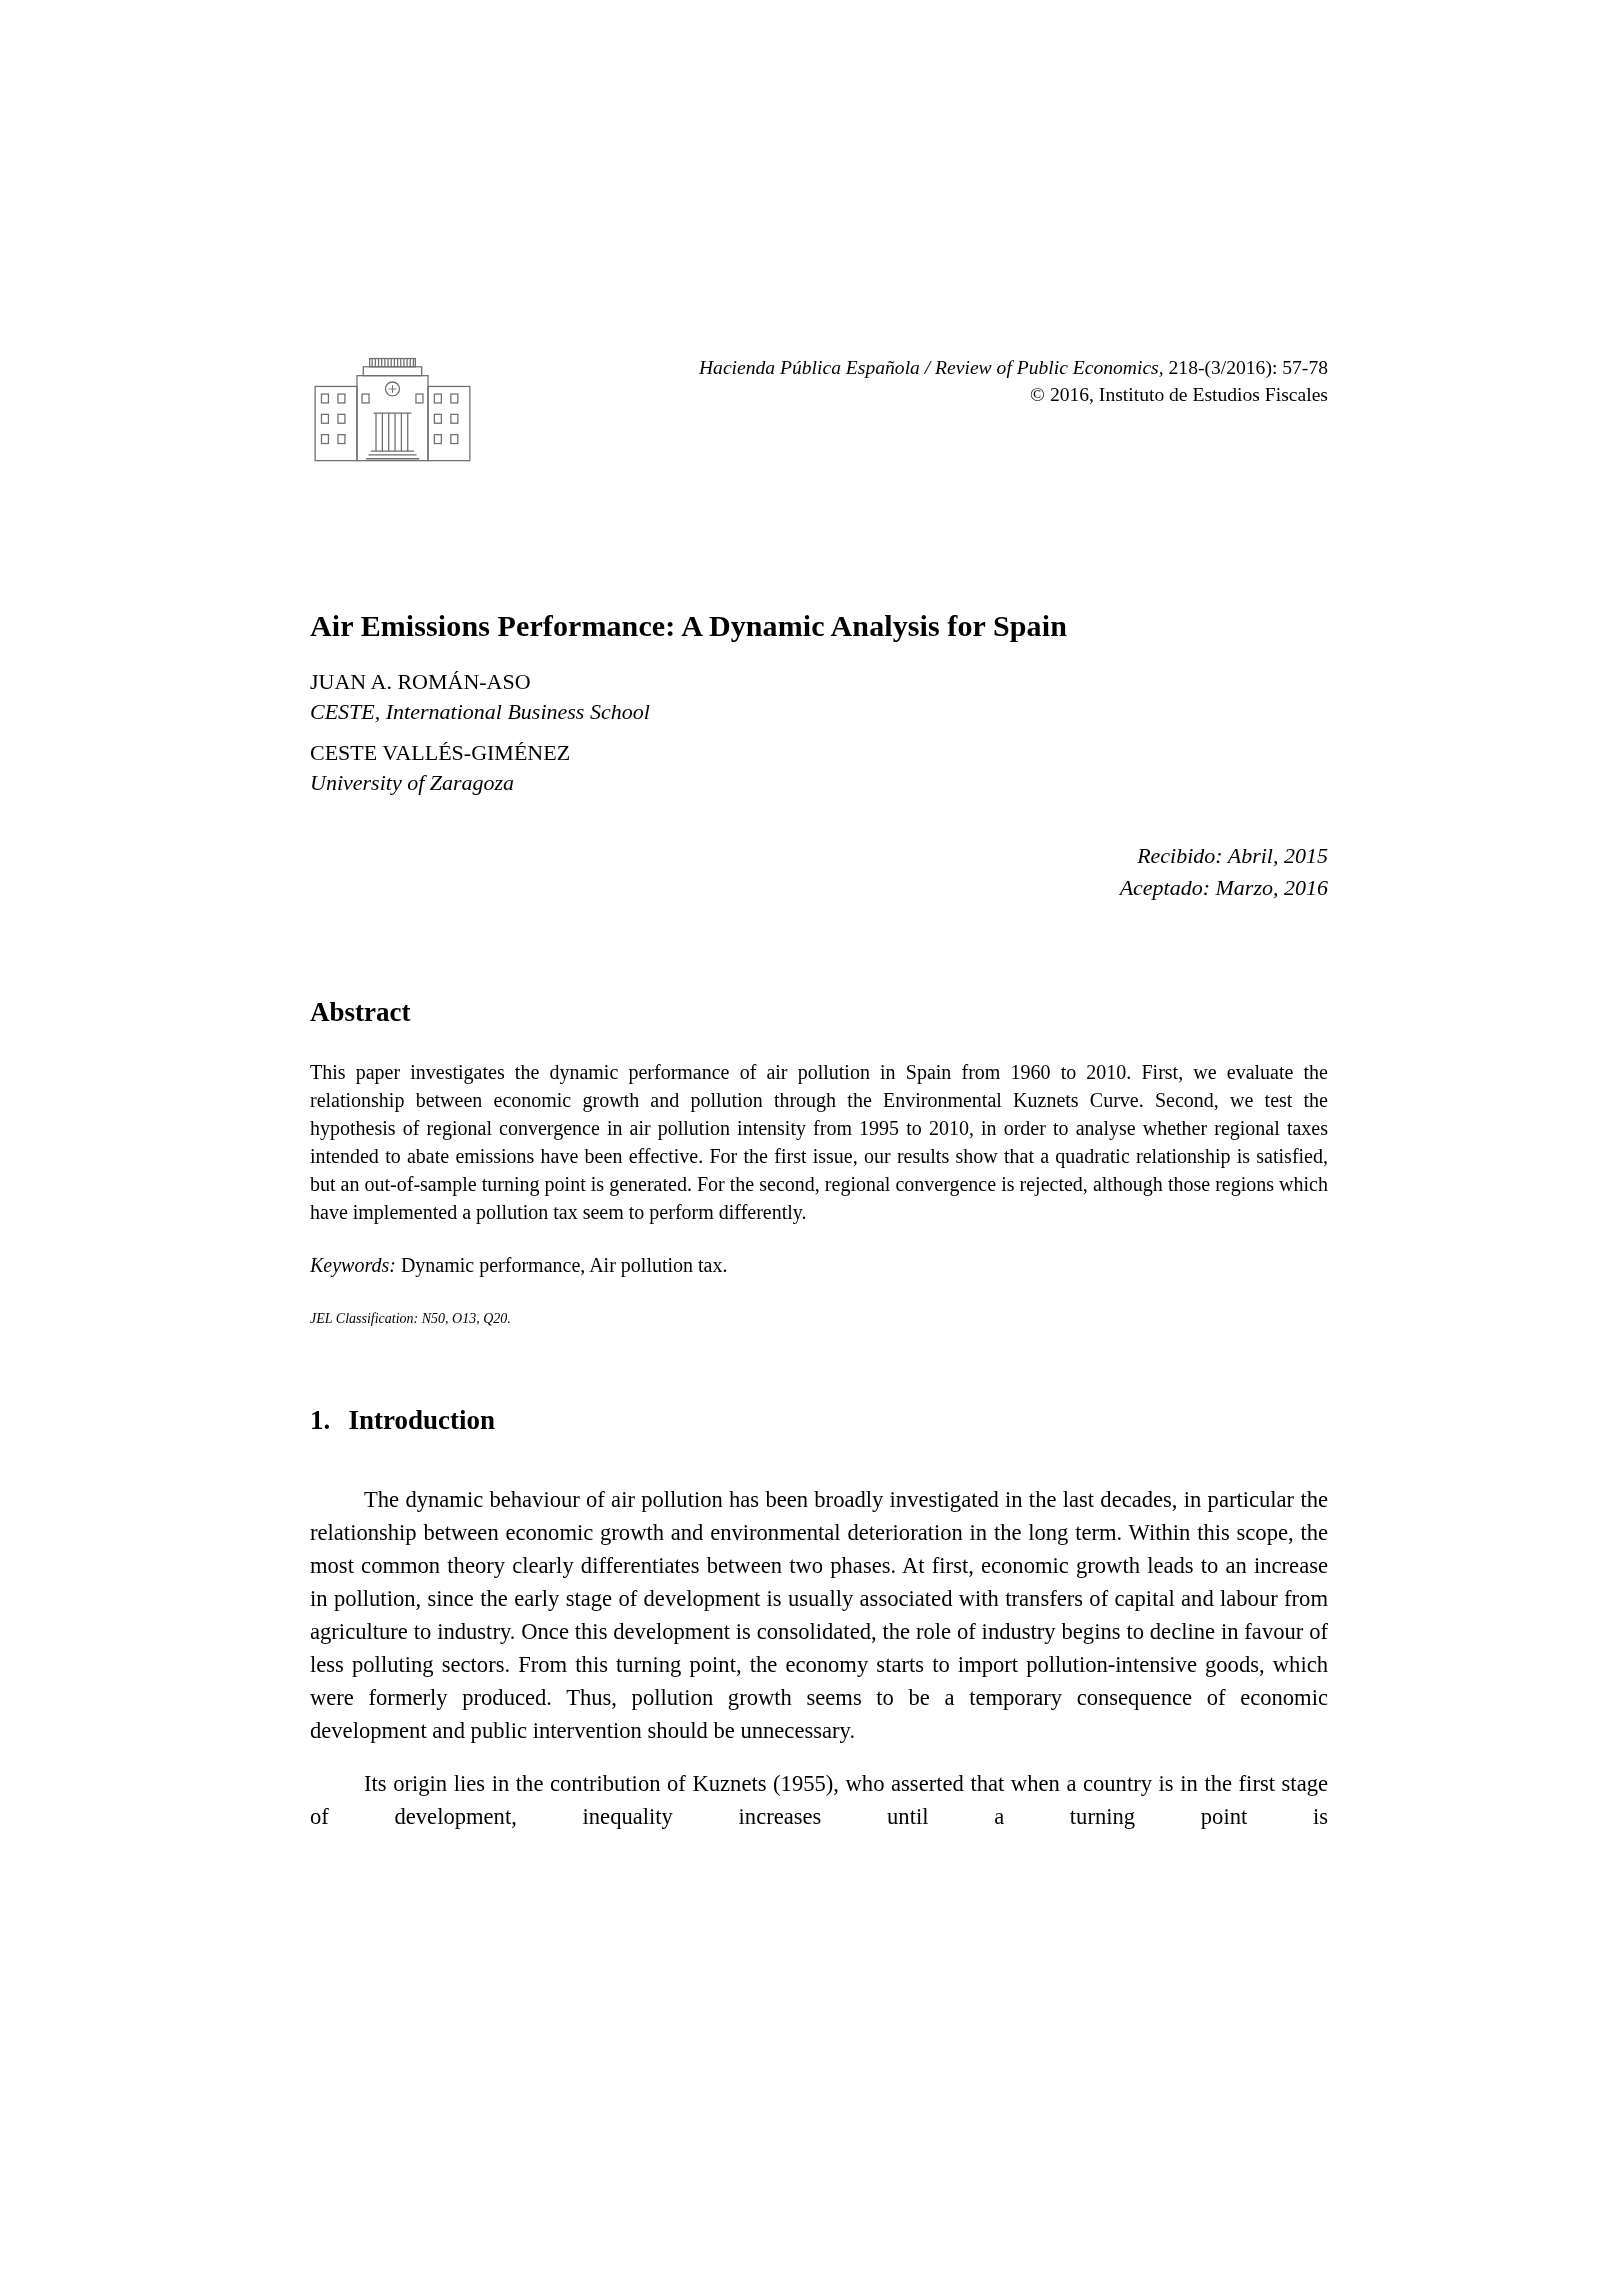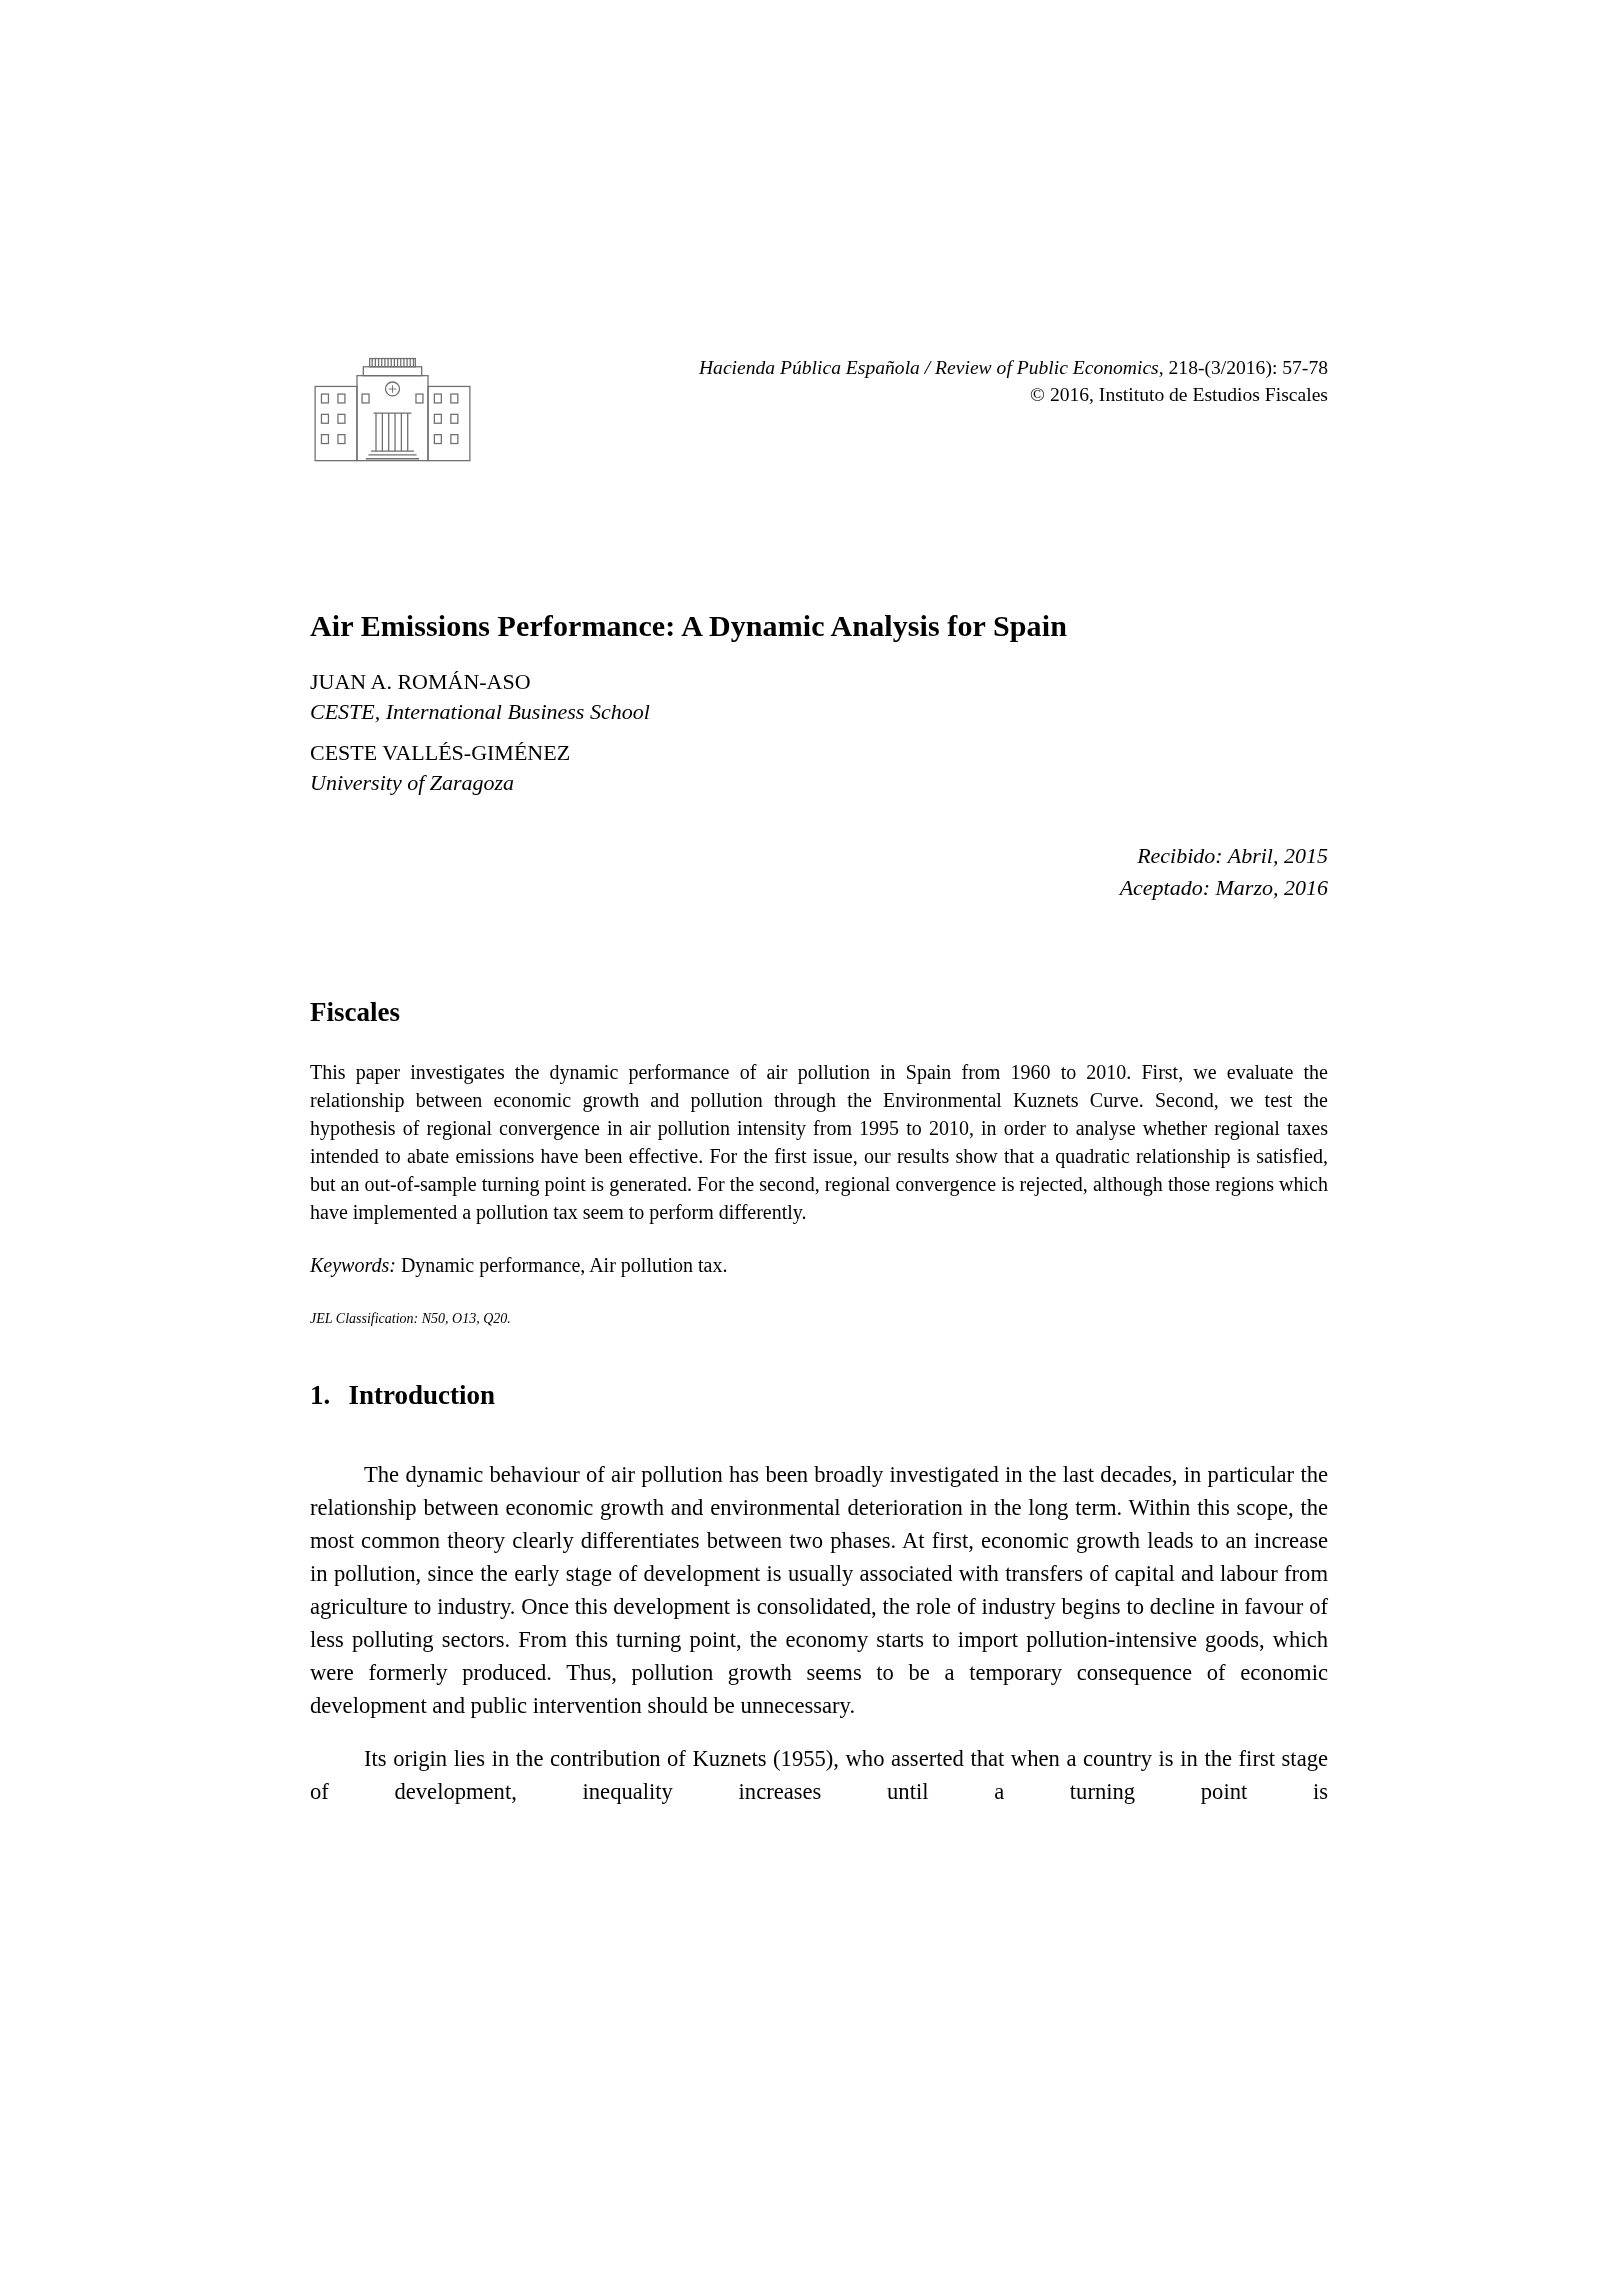--- a/index.html
+++ b/index.html
@@ -24,21 +24,21 @@
   .author-name { font-size: 22px; line-height: 30px; }
   .author-affil { font-size: 22px; line-height: 30px; font-style: italic; }
 
   .dates { margin-top: 42px; text-align: right; font-style: italic; font-size: 22px; line-height: 32px; }
 
   .abstract-heading { margin-top: 93px; font-size: 27px; font-weight: bold; }
   .abstract-text { margin-top: 30px; font-size: 20px; line-height: 28px; text-align: justify; }
   .keywords { margin-top: 26px; font-size: 20px; line-height: 27.5px; }
   .jel { margin-top: 25px; font-size: 14px; line-height: 27.5px; font-style: italic; }
 
-  .section-heading { margin-top: 48px; font-size: 27px; font-weight: bold; }
+  .section-heading { margin-top: 73px; font-size: 27px; font-weight: bold; }
   .section-heading .sec-label { margin-left: 18.3px; }
 
   .body-para { font-size: 22.6px; line-height: 33px; text-align: justify; text-indent: 54px; }
   .body-para.first { margin-top: 47px; }
   .body-para + .body-para { margin-top: 20px; }
   .body-para.cont { text-align-last: justify; }
 </style>
 </head>
 <body>
 
@@ -94,21 +94,21 @@
         <div class="author-name">CESTE VALLÉS-GIMÉNEZ</div>
         <div class="author-affil">University of Zaragoza</div>
       </div>
     </div>
 
     <div class="dates">
       <div>Recibido: Abril, 2015</div>
       <div>Aceptado: Marzo, 2016</div>
     </div>
 
-    <h2 class="abstract-heading">Fiscales</h2>
+    <h2 class="abstract-heading">Abstract</h2>
     <p class="abstract-text">This paper investigates the dynamic performance of air pollution in Spain from 1960 to 2010. First, we evaluate the relationship between economic growth and pollution through the Environmental Kuznets Curve. Second, we test the hypothesis of regional convergence in air pollution intensity from 1995 to 2010, in order to analyse whether regional taxes intended to abate emissions have been effective. For the first issue, our results show that a quadratic relationship is satisfied, but an out-of-sample turning point is generated. For the second, regional convergence is rejected, although those regions which have implemented a pollution tax seem to perform differently.</p>
     <p class="keywords"><span class="ital">Keywords:</span><span> Dynamic performance, Air pollution tax.</span></p>
     <p class="jel">JEL Classification: N50, O13, Q20.</p>
 
     <h2 class="section-heading"><span>1.</span><span class="sec-label">Introduction</span></h2>
 
     <p class="body-para first">The dynamic behaviour of air pollution has been broadly investigated in the last decades, in particular the relationship between economic growth and environmental deterioration in the long term. Within this scope, the most common theory clearly differentiates between two phases. At first, economic growth leads to an increase in pollution, since the early stage of development is usually associated with transfers of capital and labour from agriculture to industry. Once this development is consolidated, the role of industry begins to decline in favour of less polluting sectors. From this turning point, the economy starts to import pollution-intensive goods, which were formerly produced. Thus, pollution growth seems to be a temporary consequence of economic development and public intervention should be unnecessary.</p>
     <p class="body-para cont">Its origin lies in the contribution of Kuznets (1955), who asserted that when a country is in the first stage of development, inequality increases until a turning point is</p>
 
   </div>

